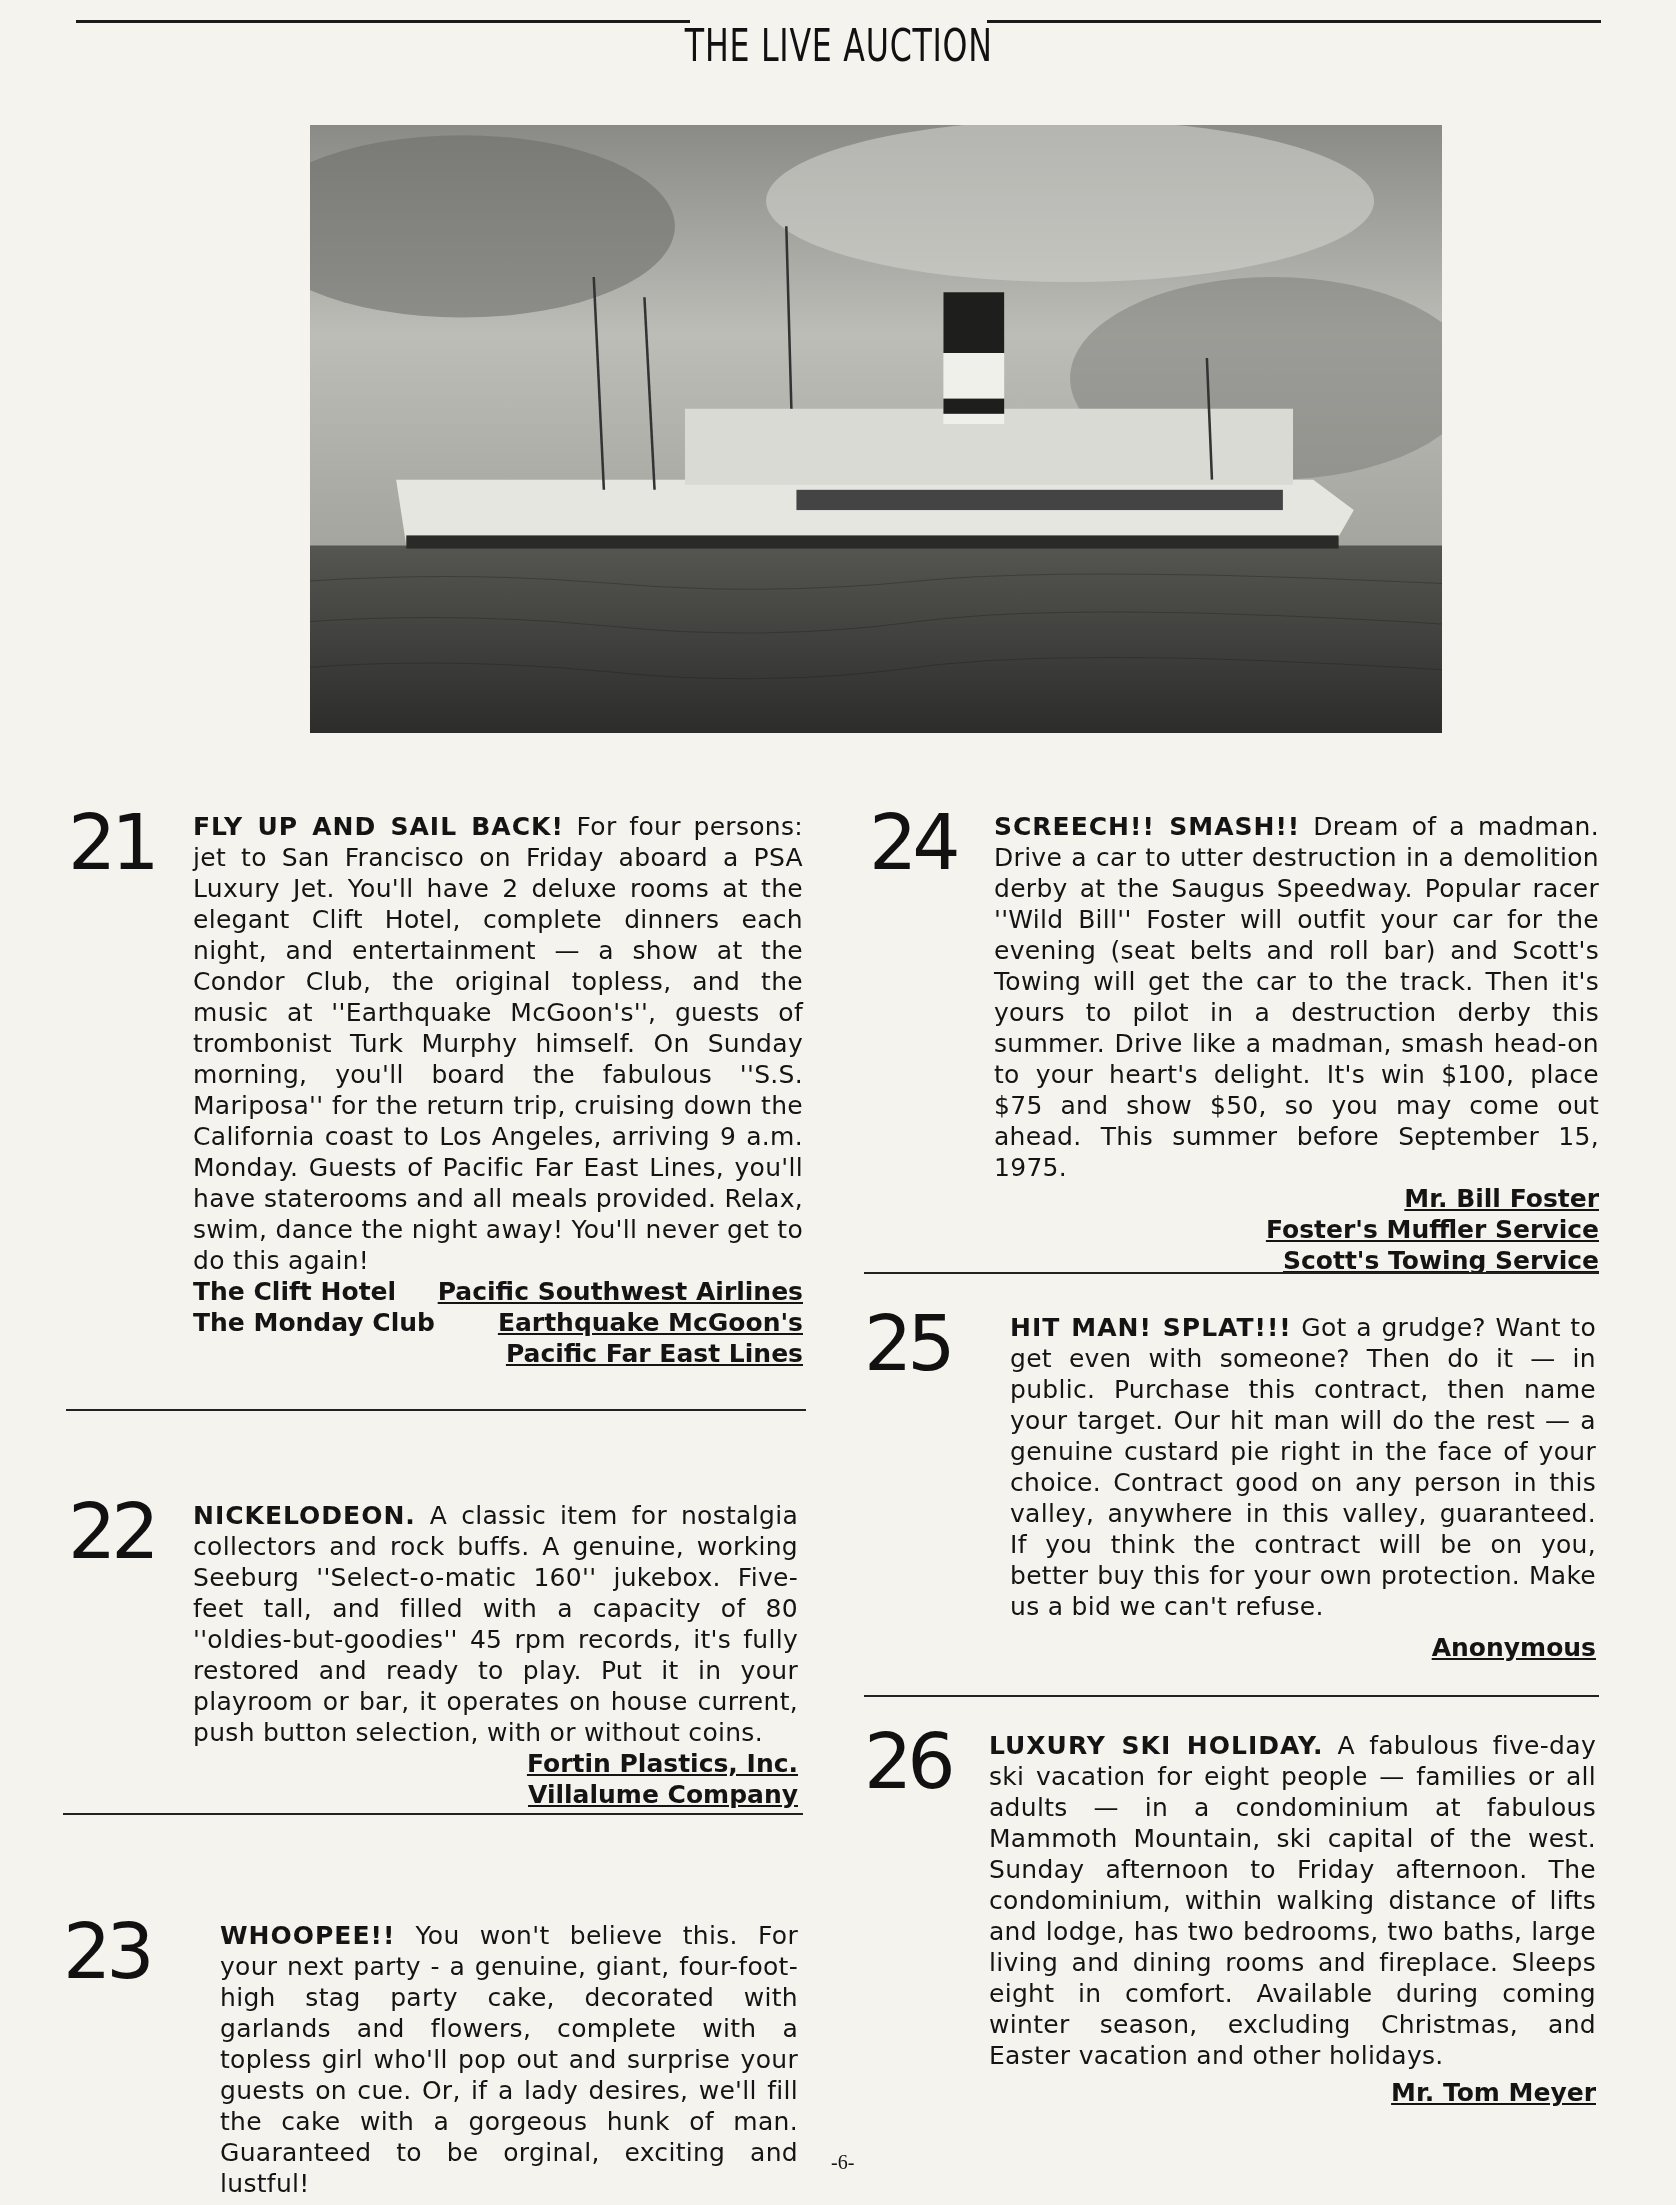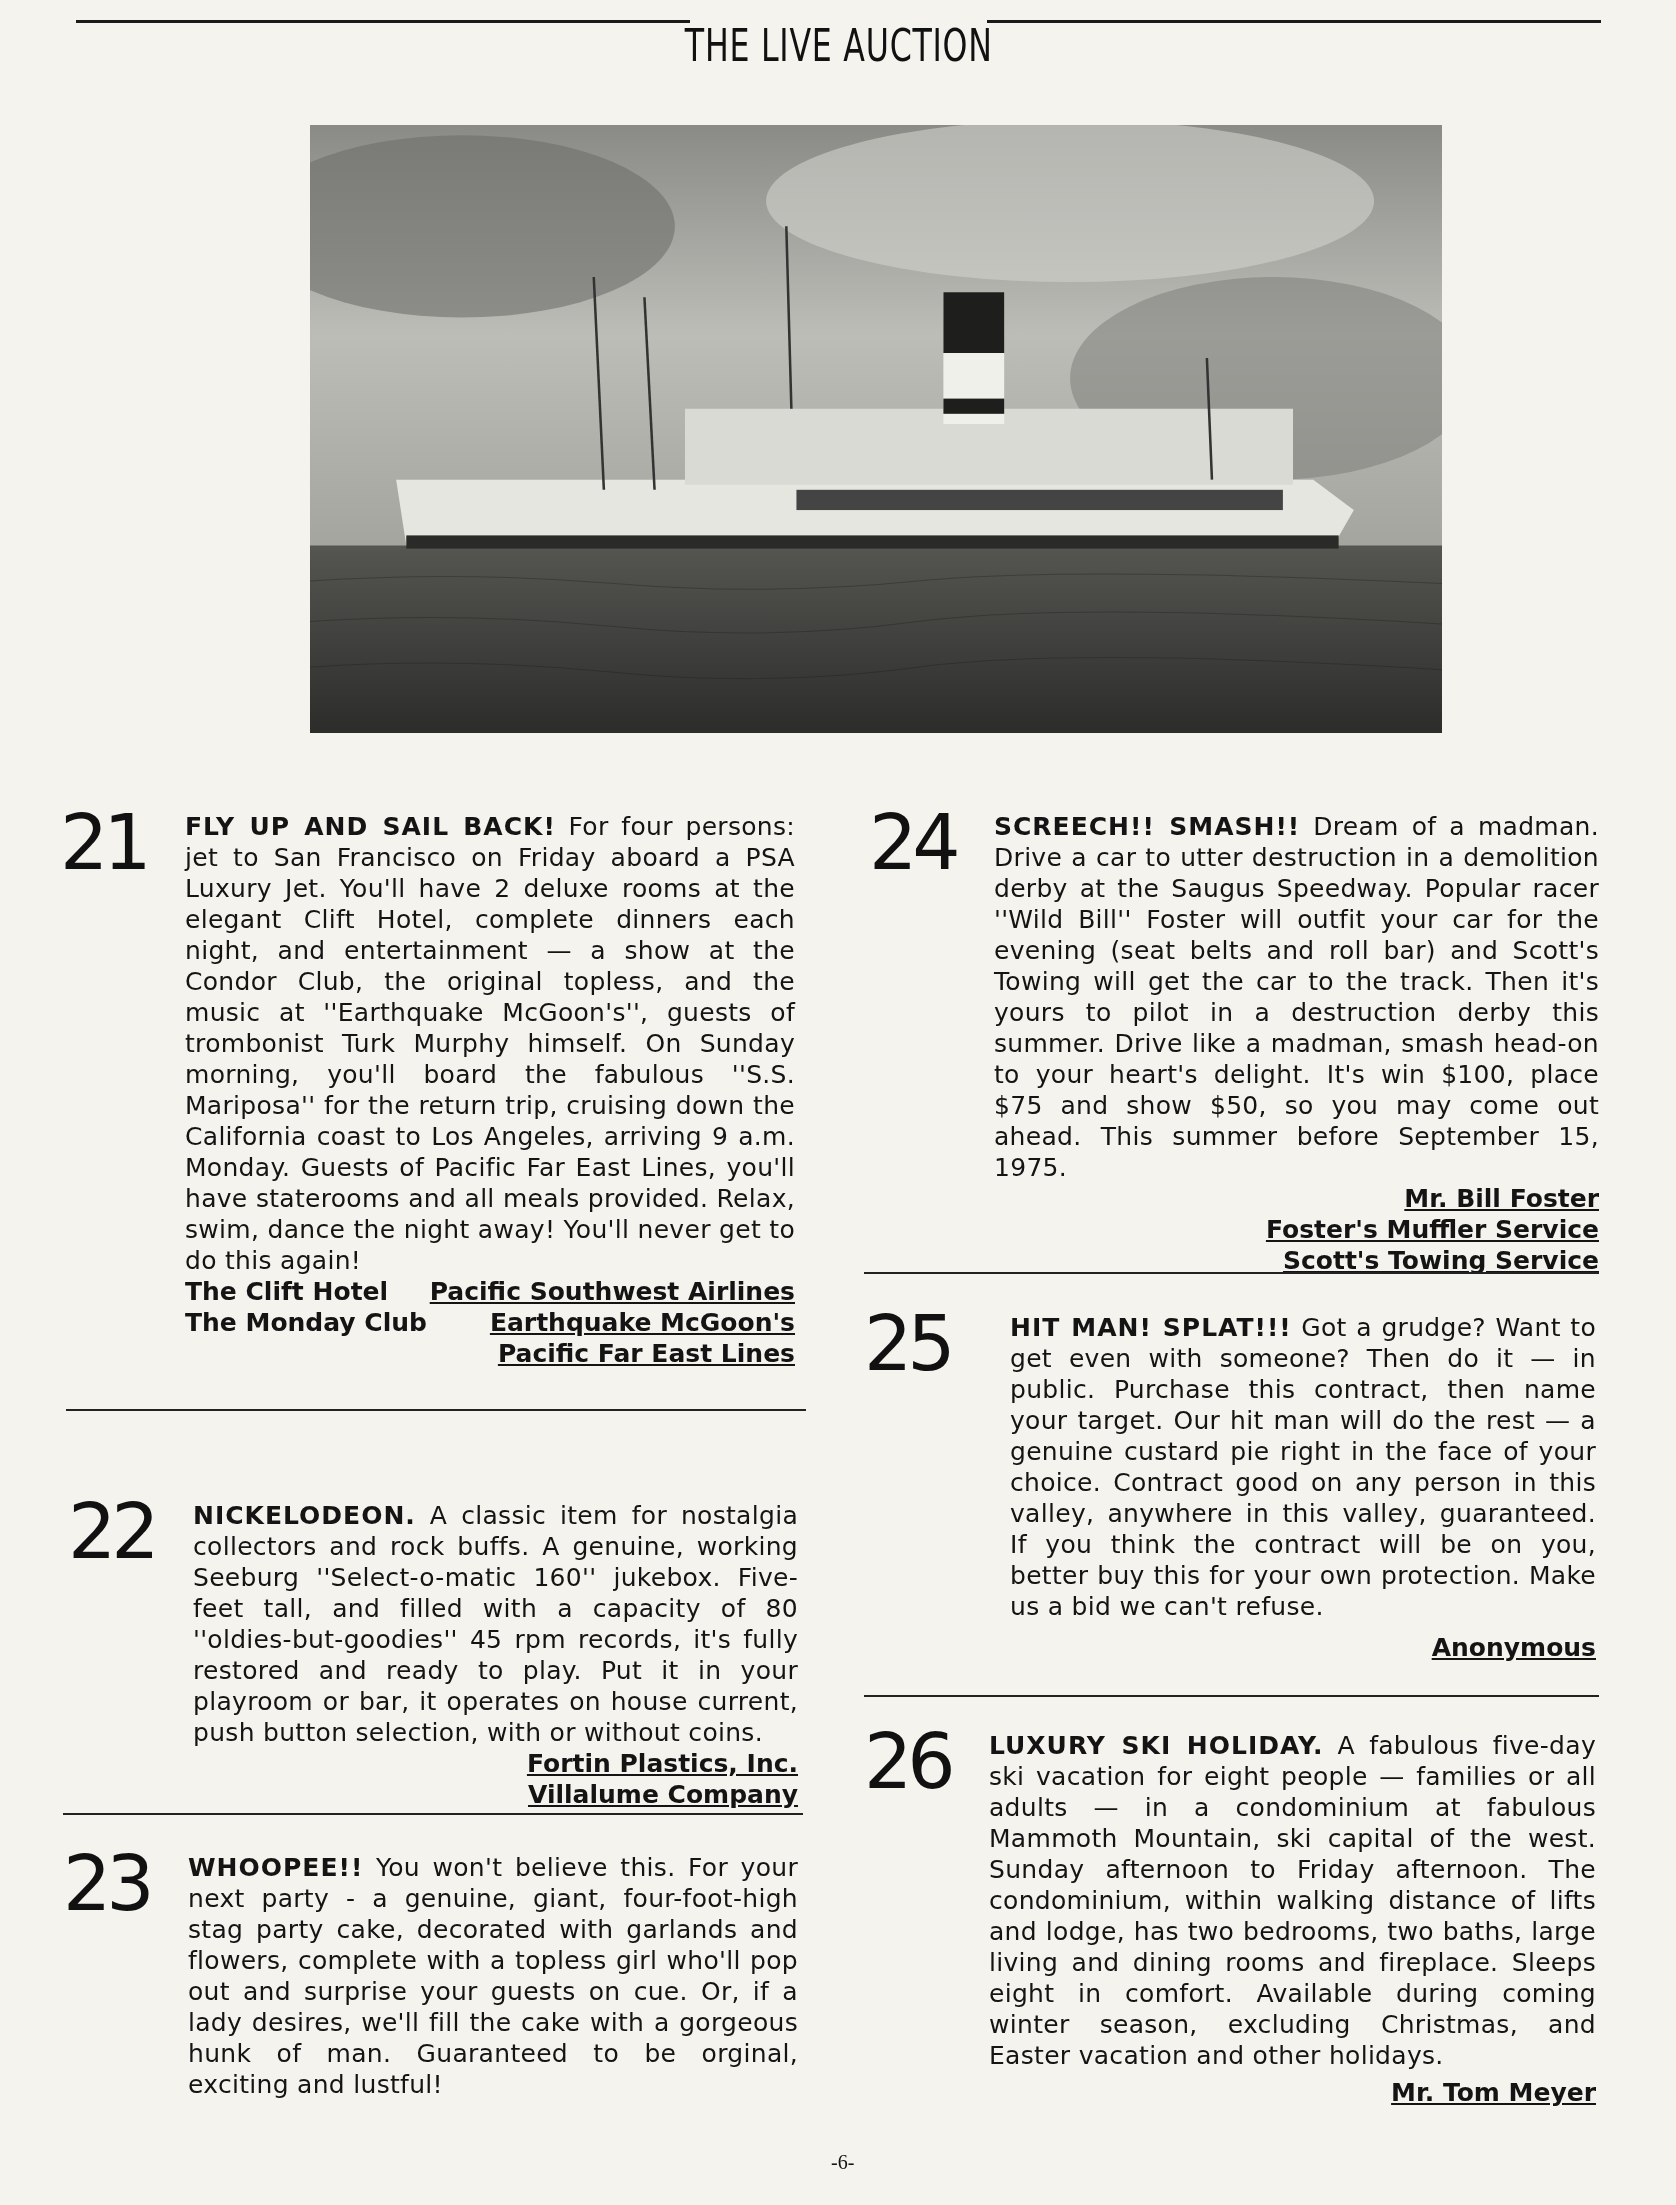--- a/index.html
+++ b/index.html
@@ -92,21 +92,21 @@
     <rect x="1250" y="540" width="120" height="30" fill="#1e1e1c"></rect>
     <g stroke="#333" stroke-width="5">
       <line x1="560" y1="300" x2="580" y2="720"></line>
       <line x1="660" y1="340" x2="680" y2="720"></line>
       <line x1="940" y1="200" x2="950" y2="560"></line>
       <line x1="1770" y1="460" x2="1780" y2="700"></line>
     </g>
   </svg>
 </div>
 
-<div class="item" style="left:60px; top:811px; width:735px;">
+<div class="item" style="left:68px; top:811px; width:735px;">
   <div class="num">21</div>
   <div class="body">
     <div class="text">
       <b>FLY UP AND SAIL BACK!</b>
       <span>For four persons: jet to San Francisco on Friday aboard a PSA Luxury Jet. You'll have 2 deluxe rooms at the elegant Clift Hotel, complete dinners each night, and entertainment — a show at the Condor Club, the original topless, and the music at ''Earthquake McGoon's'', guests of trombonist Turk Murphy himself. On Sunday morning, you'll board the fabulous ''S.S. Mariposa'' for the return trip, cruising down the California coast to Los Angeles, arriving 9 a.m. Monday. Guests of Pacific Far East Lines, you'll have staterooms and all meals provided. Relax, swim, dance the night away! You'll never get to do this again!</span>
     </div>
     <div class="donors two">
       <div>
         <div>The Clift Hotel</div>
         <div>The Monday Club</div>
@@ -129,21 +129,21 @@
       <span>A classic item for nostalgia collectors and rock buffs. A genuine, working Seeburg ''Select-o-matic 160'' jukebox. Five-feet tall, and filled with a capacity of 80 ''oldies-but-goodies'' 45 rpm records, it's fully restored and ready to play. Put it in your playroom or bar, it operates on house current, push button selection, with or without coins.</span>
     </div>
     <div class="donors right">
       <div class="right">Fortin Plastics, Inc.</div>
       <div class="right">Villalume Company</div>
     </div>
   </div>
 </div>
 <div class="divider" style="left:63px; top:1813px; width:740px;"></div>
 
-<div class="item" style="left:63px; top:1852px; width:735px;">
+<div class="item" style="left:63px; top:1920px; width:735px;gap:32px;">
   <div class="num">23</div>
   <div class="body">
     <div class="text">
       <b>WHOOPEE!!</b>
       <span>You won't believe this. For your next party - a genuine, giant, four-foot-high stag party cake, decorated with garlands and flowers, complete with a topless girl who'll pop out and surprise your guests on cue. Or, if a lady desires, we'll fill the cake with a gorgeous hunk of man. Guaranteed to be orginal, exciting and lustful!</span>
     </div>
   </div>
 </div>
 
 <div class="item" style="left:869px; top:811px; width:730px;">

